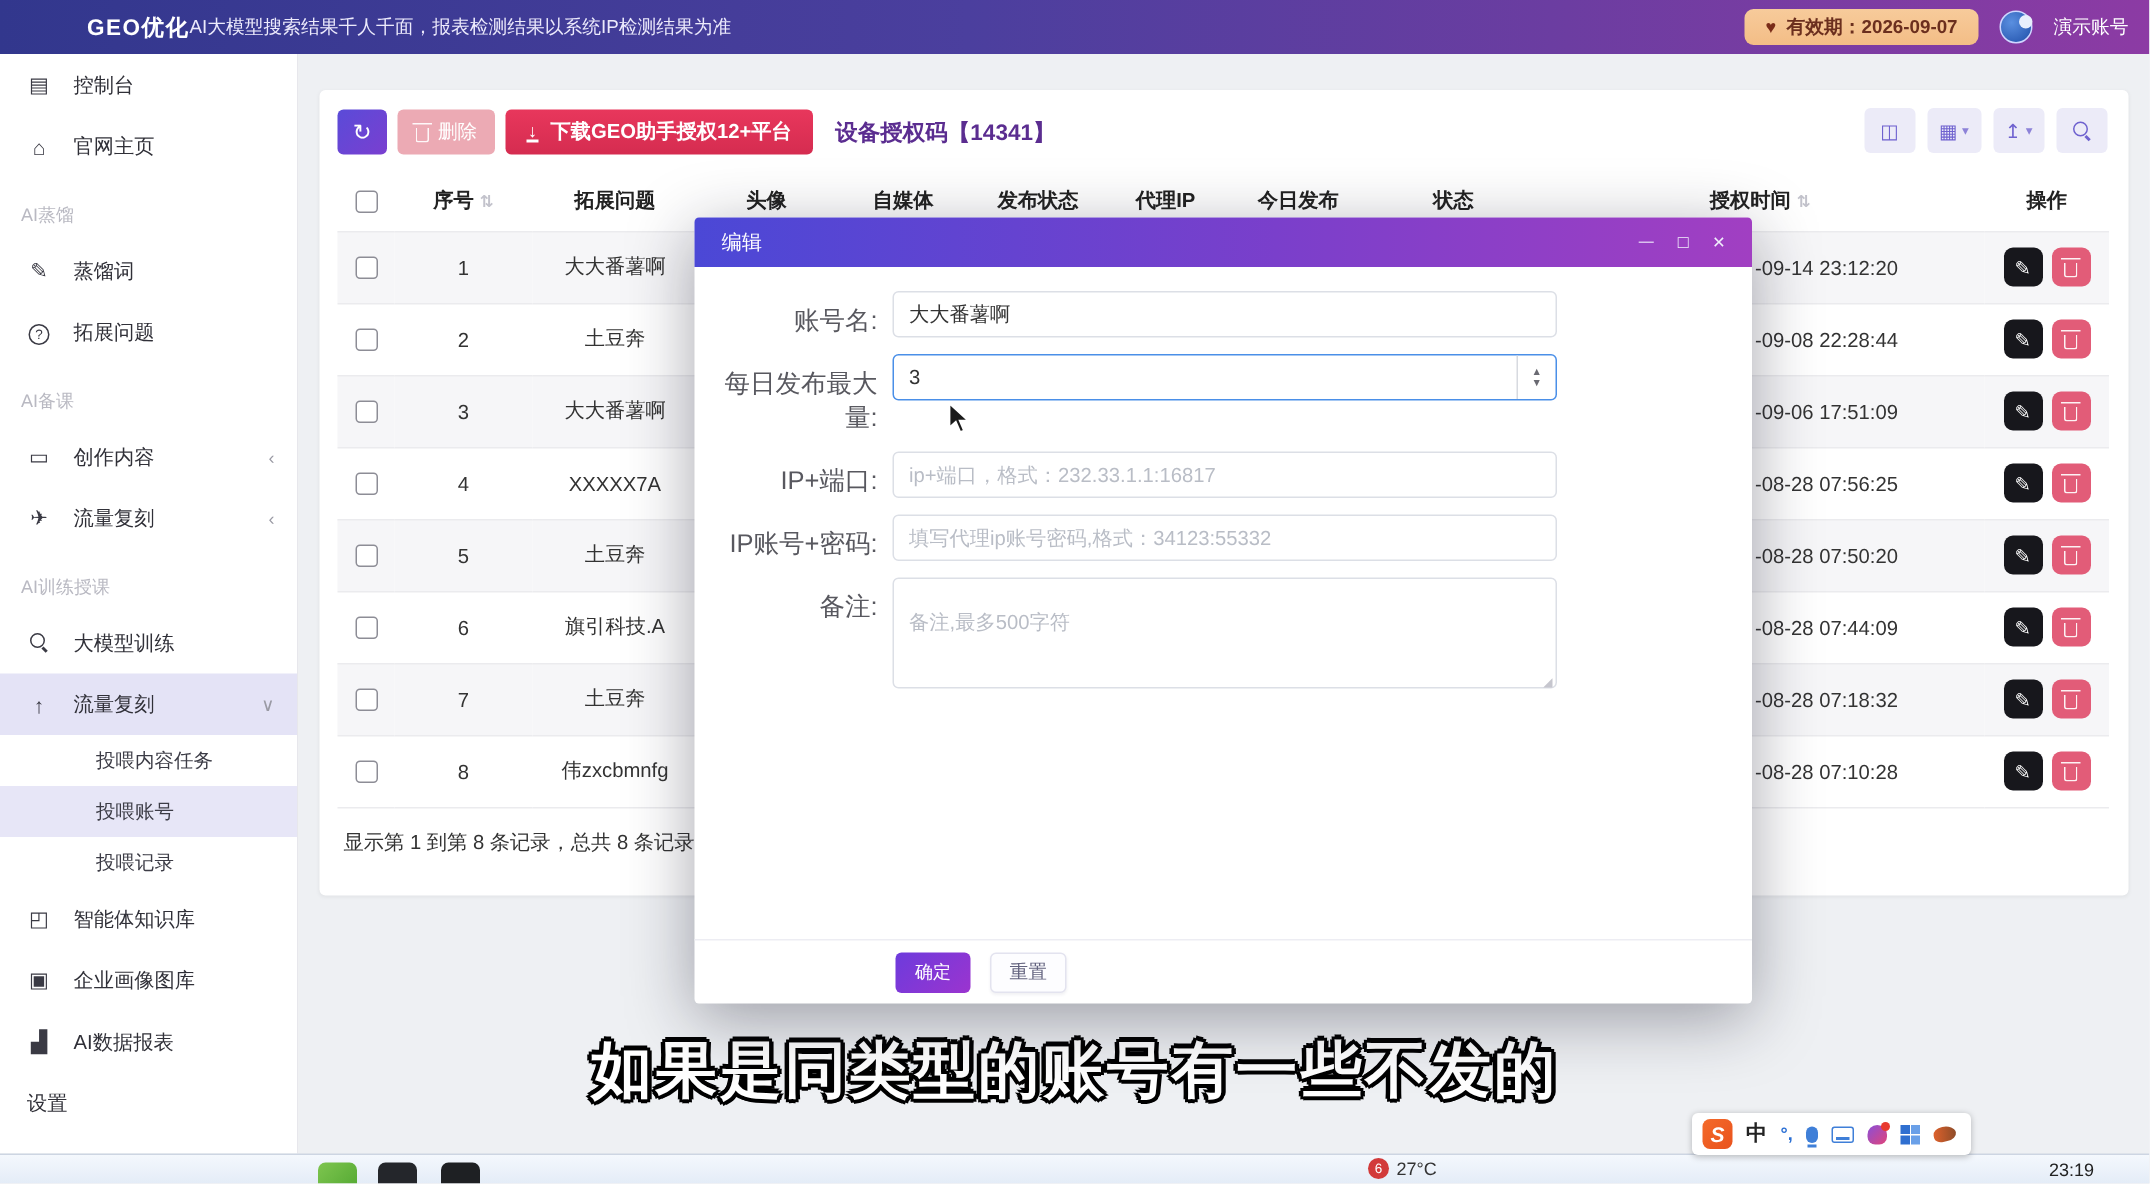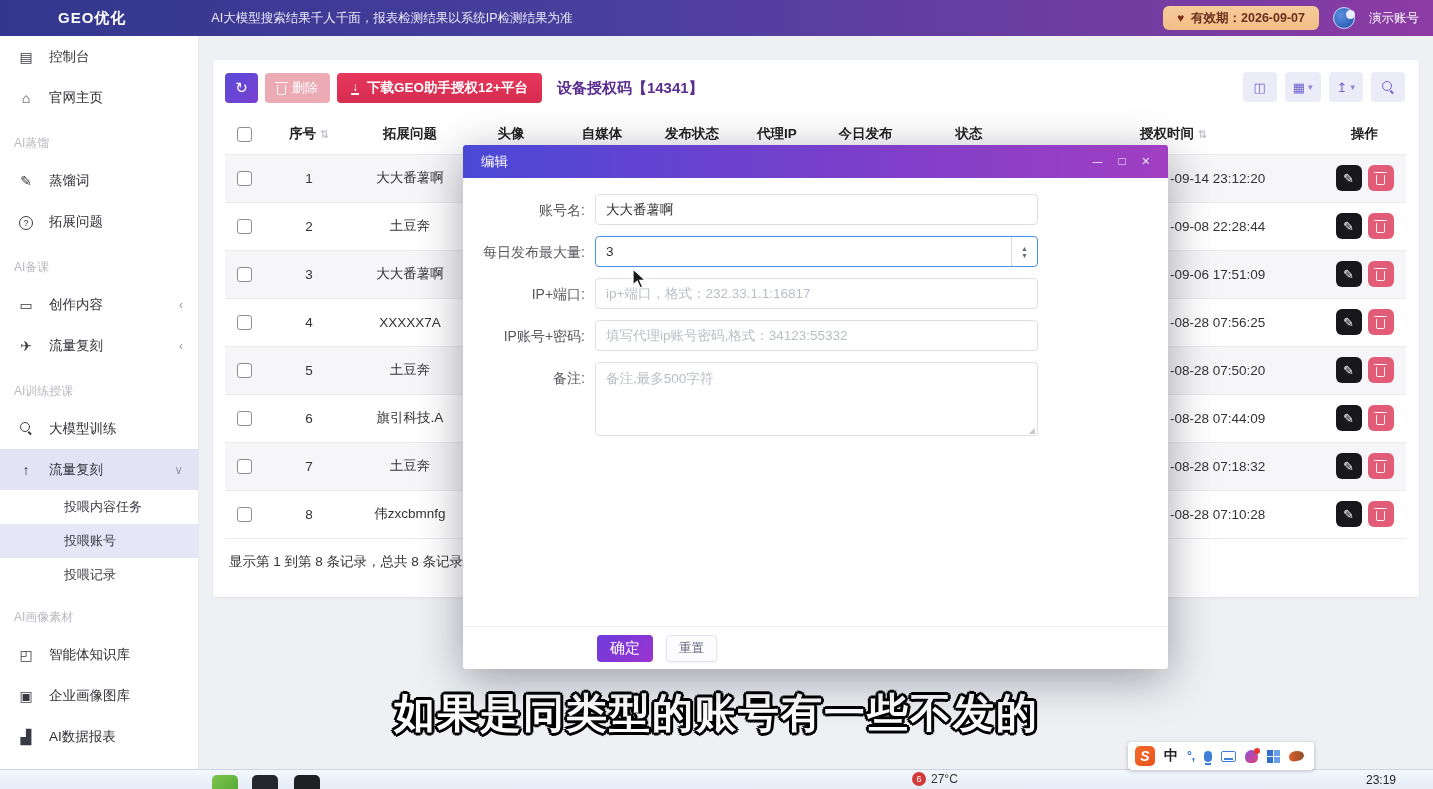--- a/index.html
+++ b/index.html
@@ -5,21 +5,21 @@
   * { margin:0; padding:0; box-sizing:border-box; }
   html,body { width:1433px; height:789px; overflow:hidden; background:#eef0f3;
     font-family:"Liberation Sans","DejaVu Sans",sans-serif; }
   .screen { position:relative; width:1433px; height:789px; overflow:hidden; background:#eef0f3; }
 
   
   .navbar { position:absolute; left:0; top:0; width:1433px; height:36px;
     background:linear-gradient(90deg,#32378d 0%,#4b3f9e 45%,#8c3ba4 100%);
     display:flex; align-items:center; color:#fff; z-index:30; }
   .nav-logo { margin-left:58px; font-size:15px; font-weight:bold; letter-spacing:1px; }
-  .nav-notice { margin-left:85px; font-size:12.5px; color:#eceafc; }
+  .nav-notice { font-size:12.5px; color:#eceafc; }
   .nav-right { position:absolute; right:14px; top:0; height:36px; display:flex; align-items:center; gap:14px; }
   .validity-badge { background:linear-gradient(180deg,#f7cb9b,#f3bd86); color:#6b2f1e; font-size:12.5px;
     height:24px; border-radius:6px; display:flex; align-items:center; gap:7px; padding:0 14px; font-weight:bold; }
   .validity-badge .hearticon { color:#7a2c18; font-size:12px; }
   .avatar { width:22px; height:22px; border-radius:50%; background:radial-gradient(circle at 35% 35%,#5a8fe0,#1f4fa8);
     border:1px solid #cfd6ff; position:relative; }
   .avatar::after { content:""; position:absolute; right:-1px; top:2px; width:9px; height:9px; border-radius:50%; background:#e8effc; }
   .nav-user { font-size:12.5px; color:#fff;text-align:right; }
 
   
@@ -83,36 +83,36 @@
   
   .modal { position:absolute; left:463px; top:145px; width:705px; height:524px; background:#fff; z-index:40;
     border-radius:3px; box-shadow:0 10px 45px rgba(20,20,40,.38); }
   .modal-head { height:33px; border-radius:3px 3px 0 0; background:linear-gradient(90deg,#4b48d6,#7a3fcb 55%,#a13fc2);
     display:flex; align-items:center; color:#fff; padding:0 18px; }
   .modal-title { font-size:13.5px; }
   .modal-controls { margin-left:auto; display:flex; gap:16px; font-size:12px; color:#f0eefc; }
   .modal-controls span { cursor:pointer; line-height:33px; }
   .modal-body { position:relative; padding-top:16px; }
   .form-row { display:flex; align-items:flex-start; margin-bottom:11px; }
-  .form-label { width:122px; text-align:right; font-size:14px; color:#58585f; padding-top:8px; flex:none; }
+  .form-label { width:122px; text-align:right; font-size:17px; color:#58585f; padding-top:8px; flex:none; }
   .form-field { margin-left:10px; width:443px; }
   .inp { width:443px; height:31px; border:1px solid #dcdfe6; border-radius:4px; padding:0 10px; font-size:13.5px;
     color:#333; font-family:inherit; background:#fff; }
   .inp::placeholder, .ta::placeholder { color:#b9bdc6; }
   .inp.focused { border:1.5px solid #4a8fe8; }
   .num-wrap { position:relative; width:443px; }
   .spinner { position:absolute; right:1px; top:1px; bottom:1px; width:26px; border-left:1px solid #d7dae0;
     display:flex; flex-direction:column; align-items:center; justify-content:center; font-size:8px; color:#6a6a72; cursor:pointer; }
-  .ta { width:443px; height:74px; border:1px solid #dcdfe6; border-radius:4px; padding:7px 10px; font-size:13.5px;
+  .ta { width:443px; height:74px; border:1px solid #dcdfe6; border-radius:4px; padding:20px 10px; font-size:13.5px;
     color:#6d28d9; font-family:inherit; resize:none; position:relative; }
   .ta-wrap { position:relative; width:443px; }
   .ta-wrap::after { content:"◢"; position:absolute; right:3px; bottom:5px; font-size:8px; color:#c6c6ce; }
   .modal-foot { position:absolute; left:0; right:0; bottom:0; height:43px; border-top:1px solid #ededf3;
     display:flex; align-items:center; padding-left:134px; gap:13px; }
-  .btn-ok { height:27px; padding:0 13px; border:none; border-radius:4px; color:#fff; font-size:15px;
+  .btn-ok { height:27px; padding:0 13px; border:none; border-radius:4px; color:#fff; font-size:12px;
     background:linear-gradient(135deg,#6d3bdc,#9b34cf); cursor:pointer; }
   .btn-reset { height:27px; padding:0 12px; border:1px solid #e3e3ef; border-radius:4px; background:#fdfdff;
     color:#63637f; font-size:12.5px; cursor:pointer; box-shadow:0 1px 2px rgba(80,80,120,.08); }
 
   
   .cursor { position:absolute; left:632px; top:268px; z-index:60; }
 
   
   .subtitle { position:absolute; left:0; width:1433px; top:686px; text-align:center; z-index:20;
     font-size:41px; font-weight:bold; color:#fff; letter-spacing:2px;
@@ -200,21 +200,20 @@
       <span>大模型训练</span>
     </div>
     <div class="sb-item active-parent">
       <span class="sb-ico" style="font-weight:bold">↑</span>
       <span>流量复刻</span>
       <span class="sb-chev">∨</span>
     </div>
     <div class="sb-sub">投喂内容任务</div>
     <div class="sb-sub active">投喂账号</div>
     <div class="sb-sub">投喂记录</div>
-    <div class="sb-section">AI画像素材</div>
     <div class="sb-item">
       <span class="sb-ico">◰</span>
       <span>智能体知识库</span>
     </div>
     <div class="sb-item">
       <span class="sb-ico">▣</span>
       <span>企业画像图库</span>
     </div>
     <div class="sb-item">
       <span class="sb-ico">▟</span>

